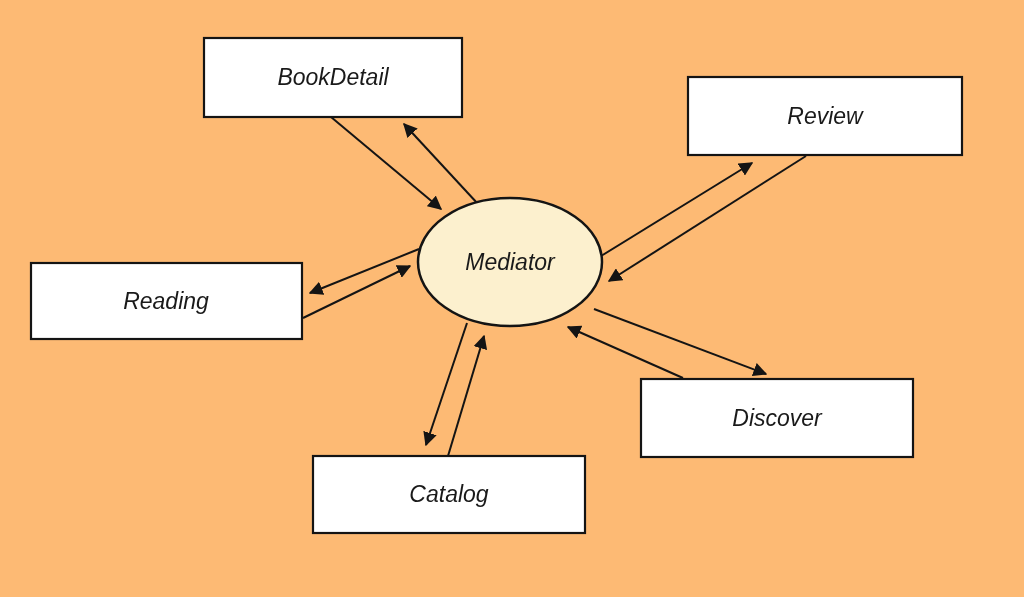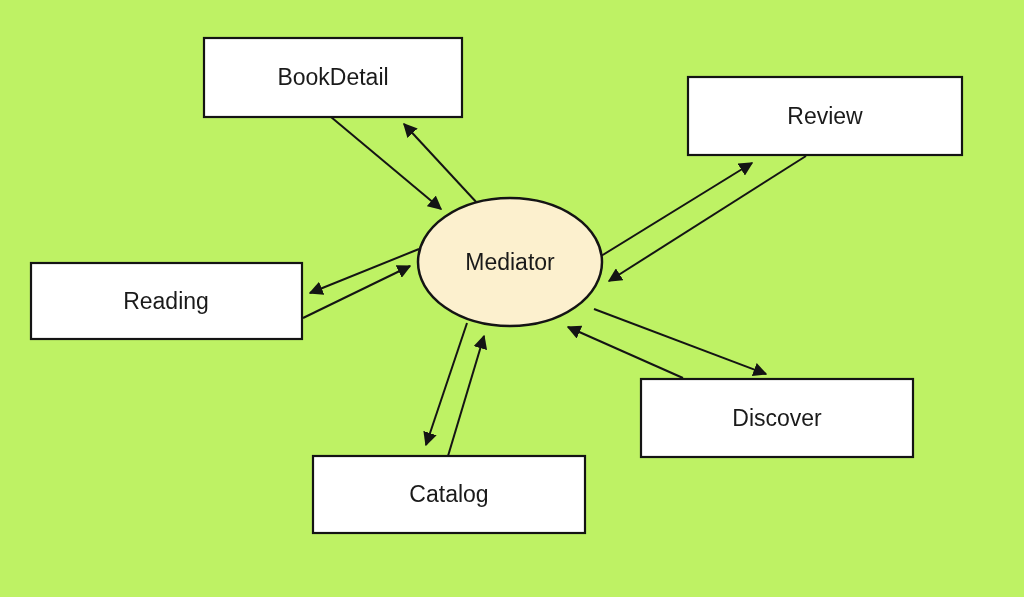--- a/index.html
+++ b/index.html
@@ -4,22 +4,23 @@
 <style>
   html, body {
     margin: 0;
     padding: 0;
     background: #ffffff;
   }
   .canvas {
     position: relative;
     width: 1024px;
     height: 597px;
-    background: #bef264;
+    background: #fdba74;
     overflow: hidden;
+    font-style: italic;
   }
   svg { display: block; }
   .edge {
     stroke: #141414;
     stroke-width: 2;
     fill: none;
   }
   .node-rect {
     stroke: #141414;
     stroke-width: 2.2;

